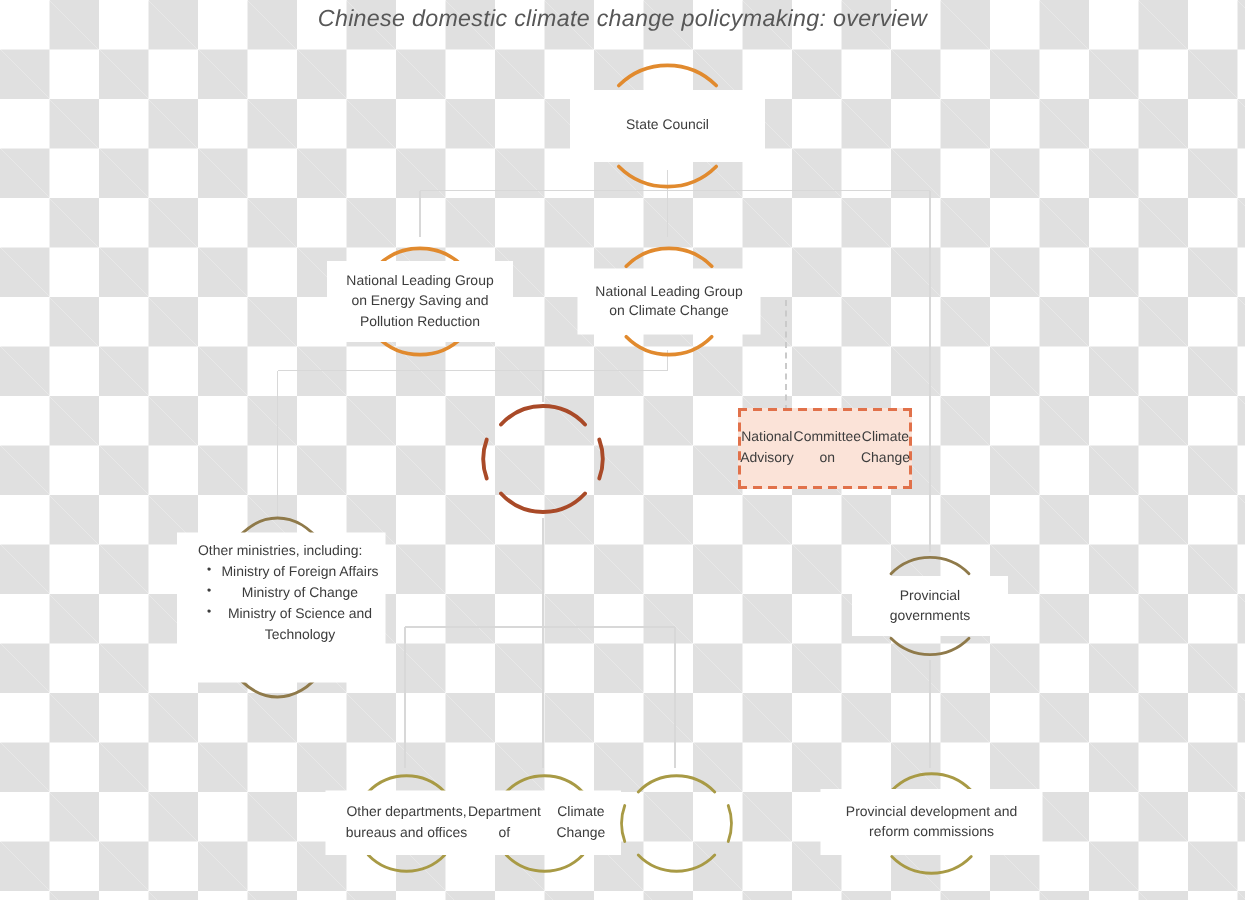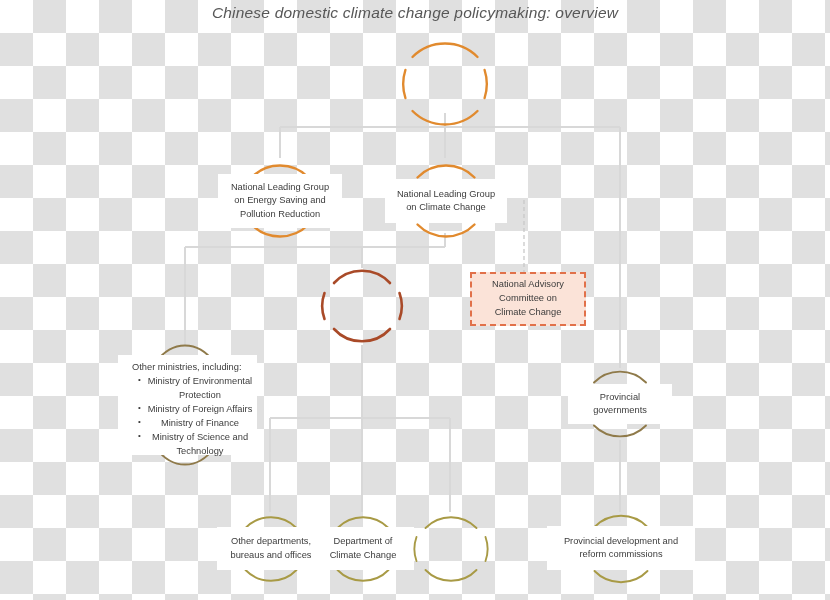--- a/index.html
+++ b/index.html
@@ -140,20 +140,23 @@
     </g>
   </svg>
 
   <div class="node" style="left:393px; top:32px; width:104px; height:104px;">
     <svg class="ring" width="104" height="104" viewBox="0 0 104 104">
       <path d="M 12.4 66 A 46 46 0 0 1 12.4 38" fill="none" stroke="#E18A2E" stroke-width="2.4" stroke-linecap="round"></path>
       <path d="M 19.5 25 A 46 46 0 0 1 84.5 25" fill="none" stroke="#E18A2E" stroke-width="2.4" stroke-linecap="round"></path>
       <path d="M 91.6 38 A 46 46 0 0 1 91.6 66" fill="none" stroke="#E18A2E" stroke-width="2.4" stroke-linecap="round"></path>
       <path d="M 84.5 79 A 46 46 0 0 1 19.5 79" fill="none" stroke="#E18A2E" stroke-width="2.4" stroke-linecap="round"></path>
     </svg>
+    <div class="plate" style="left:-13px; top:28px; width:130px; height:48px;">
+      <span>State Council</span>
+    </div>
   </div>
 
   <div class="node" style="left:234px; top:155px; width:92px; height:92px;">
     <svg class="ring" width="92" height="92" viewBox="0 0 92 92">
       <path d="M 17.5 22.5 A 40 40 0 0 1 74.5 22.5" fill="none" stroke="#E18A2E" stroke-width="2.4" stroke-linecap="round"></path>
       <path d="M 84 33 A 40 40 0 0 1 84 59" fill="none" stroke="#E18A2E" stroke-width="2.4" stroke-linecap="round"></path>
       <path d="M 74.5 69.5 A 40 40 0 0 1 17.5 69.5" fill="none" stroke="#E18A2E" stroke-width="2.4" stroke-linecap="round"></path>
       <path d="M 8 59 A 40 40 0 0 1 8 33" fill="none" stroke="#E18A2E" stroke-width="2.4" stroke-linecap="round"></path>
     </svg>
     <div class="plate" style="left:-16px; top:19px; width:124px; height:54px; flex-direction:column;">
@@ -178,39 +181,38 @@
 
   <div class="node" style="left:315px; top:265px; width:94px; height:82px;">
     <svg class="ring" width="94" height="82" viewBox="0 0 94 82">
       <path d="M 19 18 A 38 38 0 0 1 75 18" fill="none" stroke="#A94A28" stroke-width="2.6" stroke-linecap="round"></path>
       <path d="M 84.5 28 A 38 38 0 0 1 84.5 54" fill="none" stroke="#A94A28" stroke-width="2.6" stroke-linecap="round"></path>
       <path d="M 75 64 A 38 38 0 0 1 19 64" fill="none" stroke="#A94A28" stroke-width="2.6" stroke-linecap="round"></path>
       <path d="M 9.5 54 A 38 38 0 0 1 9.5 28" fill="none" stroke="#A94A28" stroke-width="2.6" stroke-linecap="round"></path>
     </svg>
   </div>
 
-  <div class="dashbox" style="left:470px; top:272px; width:116px; height:54px; flex-direction:column;">
+  <div class="dashbox" style="left:492px; top:272px; width:116px; height:54px; flex-direction:row;">
     <span>National Advisory</span>
     <span>Committee on</span>
     <span>Climate Change</span>
   </div>
 
   <div class="node" style="left:135px; top:340px; width:100px; height:130px;">
     <svg class="ring" width="100" height="130" viewBox="0 0 100 130">
       <path d="M 21 22 A 42 60 0 0 1 79 22" fill="none" stroke="#8F7A4A" stroke-width="2.0" stroke-linecap="round"></path>
       <path d="M 90 40 A 42 60 0 0 1 90 90" fill="none" stroke="#8F7A4A" stroke-width="2.0" stroke-linecap="round"></path>
       <path d="M 79 108 A 42 60 0 0 1 21 108" fill="none" stroke="#8F7A4A" stroke-width="2.0" stroke-linecap="round"></path>
       <path d="M 10 90 A 42 60 0 0 1 10 40" fill="none" stroke="#8F7A4A" stroke-width="2.0" stroke-linecap="round"></path>
     </svg>
     <div class="plate left-align" style="left:-17px; top:15px; width:139px; height:100px; flex-direction:column;">
       <span class="hdr">Other ministries, including:</span>
       <ul>
-        <li>Ministry of Environmental Protection</li>
         <li>Ministry of Foreign Affairs</li>
-        <li>Ministry of Finance</li>
+        <li>Ministry of Change</li>
         <li>Ministry of Science and Technology</li>
       </ul>
     </div>
   </div>
 
   <div class="node" style="left:578px; top:362px; width:84px; height:84px;">
     <svg class="ring" width="84" height="84" viewBox="0 0 84 84">
       <path d="M 16 20.5 A 36.5 36.5 0 0 1 68 20.5" fill="none" stroke="#8F7A4A" stroke-width="1.9" stroke-linecap="round"></path>
       <path d="M 77 30 A 36.5 36.5 0 0 1 77 54" fill="none" stroke="#8F7A4A" stroke-width="1.9" stroke-linecap="round"></path>
       <path d="M 68 63.5 A 36.5 36.5 0 0 1 16 63.5" fill="none" stroke="#8F7A4A" stroke-width="1.9" stroke-linecap="round"></path>
@@ -235,21 +237,21 @@
     </div>
   </div>
 
   <div class="node" style="left:322px; top:508px; width:82px; height:82px;">
     <svg class="ring" width="82" height="82" viewBox="0 0 82 82">
       <path d="M 15.5 20 A 35.5 35.5 0 0 1 66.5 20" fill="none" stroke="#A89A45" stroke-width="1.9" stroke-linecap="round"></path>
       <path d="M 75.5 29 A 35.5 35.5 0 0 1 75.5 53" fill="none" stroke="#A89A45" stroke-width="1.9" stroke-linecap="round"></path>
       <path d="M 66.5 62 A 35.5 35.5 0 0 1 15.5 62" fill="none" stroke="#A89A45" stroke-width="1.9" stroke-linecap="round"></path>
       <path d="M 6.5 53 A 35.5 35.5 0 0 1 6.5 29" fill="none" stroke="#A89A45" stroke-width="1.9" stroke-linecap="round"></path>
     </svg>
-    <div class="plate" style="left:-10px; top:19px; width:102px; height:43px; flex-direction:column;">
+    <div class="plate" style="left:-10px; top:19px; width:102px; height:43px; ">
       <span>Department of</span>
       <span>Climate Change</span>
     </div>
   </div>
 
   <div class="node" style="left:410px; top:508px; width:82px; height:82px;">
     <svg class="ring" width="82" height="82" viewBox="0 0 82 82">
       <path d="M 15.5 20 A 35.5 35.5 0 0 1 66.5 20" fill="none" stroke="#A89A45" stroke-width="1.9" stroke-linecap="round"></path>
       <path d="M 75.5 29 A 35.5 35.5 0 0 1 75.5 53" fill="none" stroke="#A89A45" stroke-width="1.9" stroke-linecap="round"></path>
       <path d="M 66.5 62 A 35.5 35.5 0 0 1 15.5 62" fill="none" stroke="#A89A45" stroke-width="1.9" stroke-linecap="round"></path>

